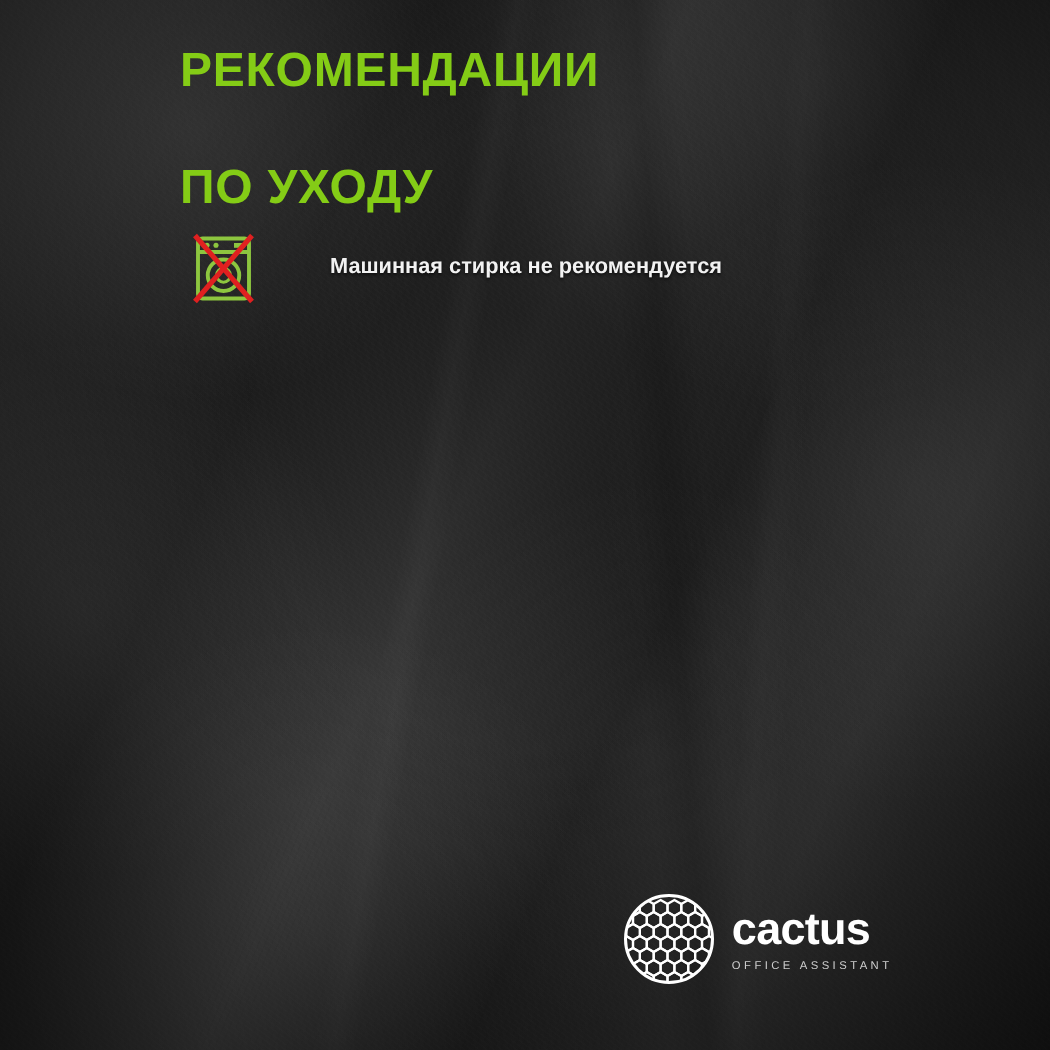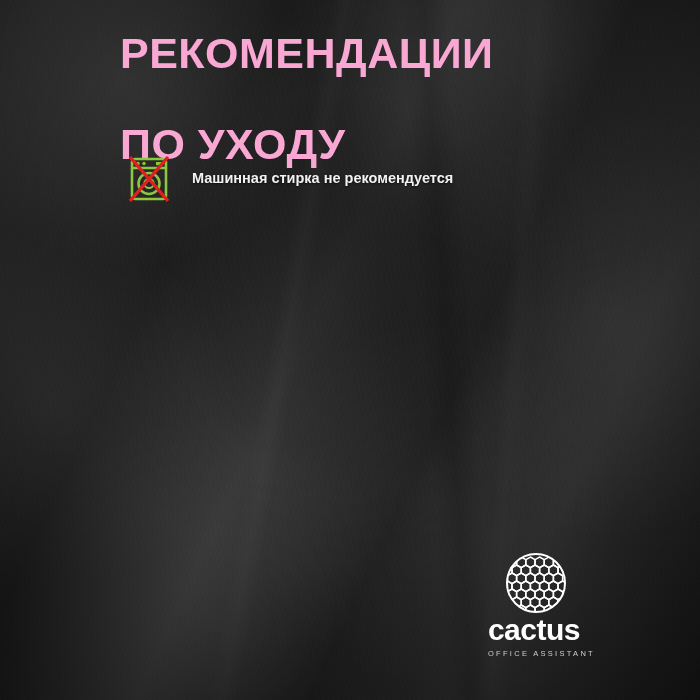--- a/index.html
+++ b/index.html
@@ -68,41 +68,42 @@
     position: absolute;
     inset: 0;
   }
 
   
   .title {
     position: absolute;
     left: 120px;
     top: 28px;
     width: 520px;
-    color: #f9a8d4;
-    font-size: 43px;
+    color: #84cc16;
+    font-size: 32px;
     font-weight: bold;
     line-height: 1.18;
     letter-spacing: 0.5px;
     text-transform: uppercase;
   }
   .title .l2 { display: block; margin-top: 40px; }
 
   
   .tips {
     position: absolute;
     left: 118px;
     top: 148px;
     width: 470px;
   }
 
   .tip {
     display: flex;
     align-items: flex-start;
     margin-bottom: 22px;
+    gap: 28px;
   }
 
   .tip-icon {
     width: 62px;
     min-width: 62px;
     height: 62px;
     display: flex;
     align-items: center;
     justify-content: center;
     margin-right: 12px;
@@ -126,21 +127,20 @@
   .tip-2 { margin-bottom: 32px; }
   .tip-3 { margin-bottom: 34px; }
 
   
   .logo-wrap {
     position: absolute;
     right: 105px;
     bottom: 42px;
     display: flex;
     align-items: center;
-    flex-direction: column;
   }
   .logo-mark {
     width: 64px;
     height: 64px;
     margin-right: 10px;
   }
   .logo-text {
     display: flex;
     flex-direction: column;
     justify-content: center;

